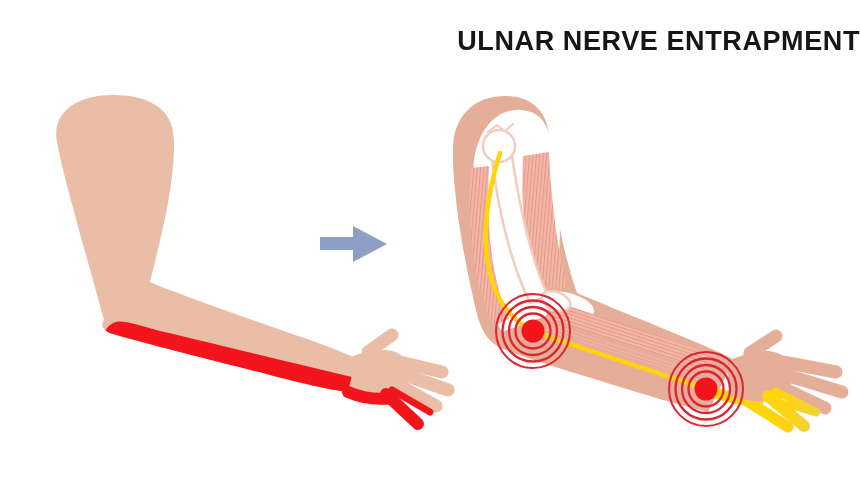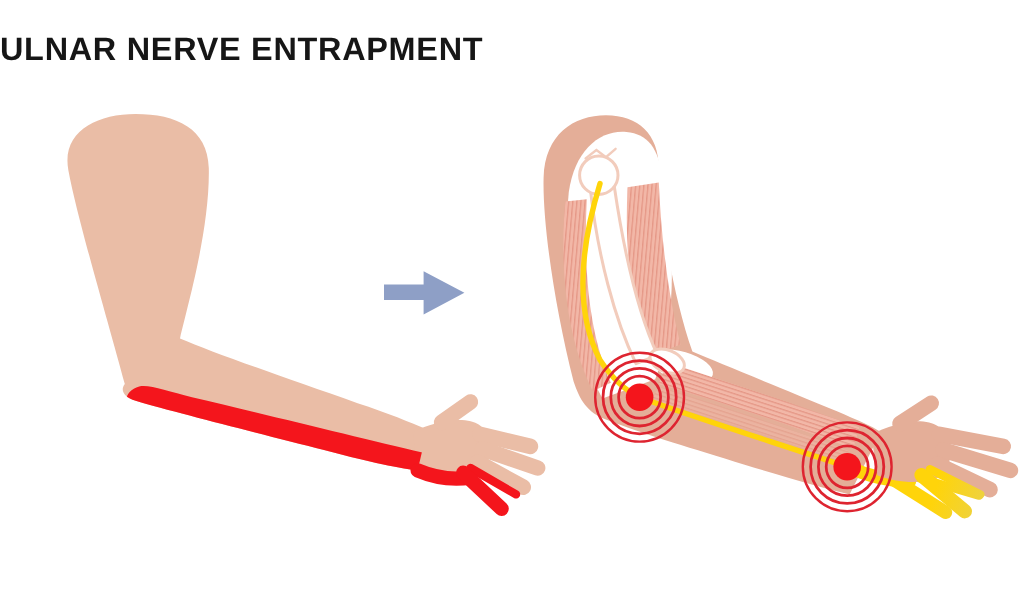--- a/index.html
+++ b/index.html
@@ -5,21 +5,21 @@
   html,body{margin:0;padding:0;background:#fff;}
   .canvas{
     position:relative;
     width:860px;height:504px;
     background:var(--background,#ffffff);
     overflow:hidden;
     font-family:"Liberation Sans", sans-serif;
   }
   .title{
     position:absolute;top:26px;left:0;width:100%;
-    text-align:left;
+    text-align:right;
     font-weight:bold;font-size:27px;letter-spacing:.6px;
     color:var(--title-text,#161616);
   }
   svg{position:absolute;inset:0;display:block;}
 
   
   .skinL{fill:var(--skin-left,#eabda6);}
   .skinR{fill:var(--skin-right,#e4ae98);}
   .fingerL{stroke:var(--skin-left,#eabda6);stroke-width:13;stroke-linecap:round;fill:none;}
   .fingerR{stroke:var(--skin-right,#e4ae98);stroke-width:13;stroke-linecap:round;fill:none;}

